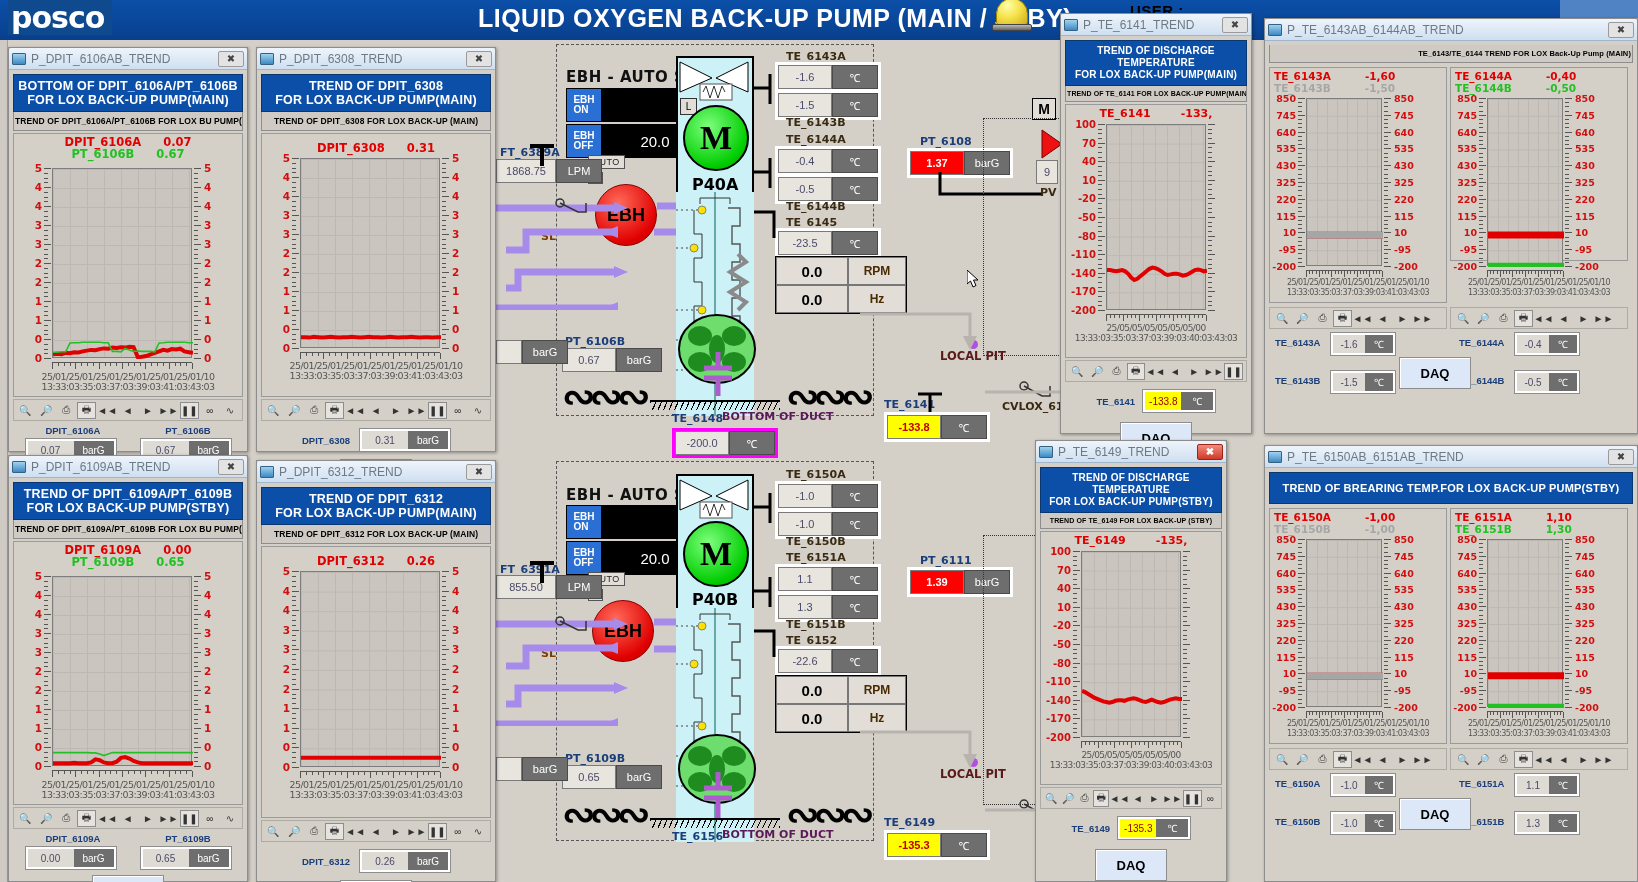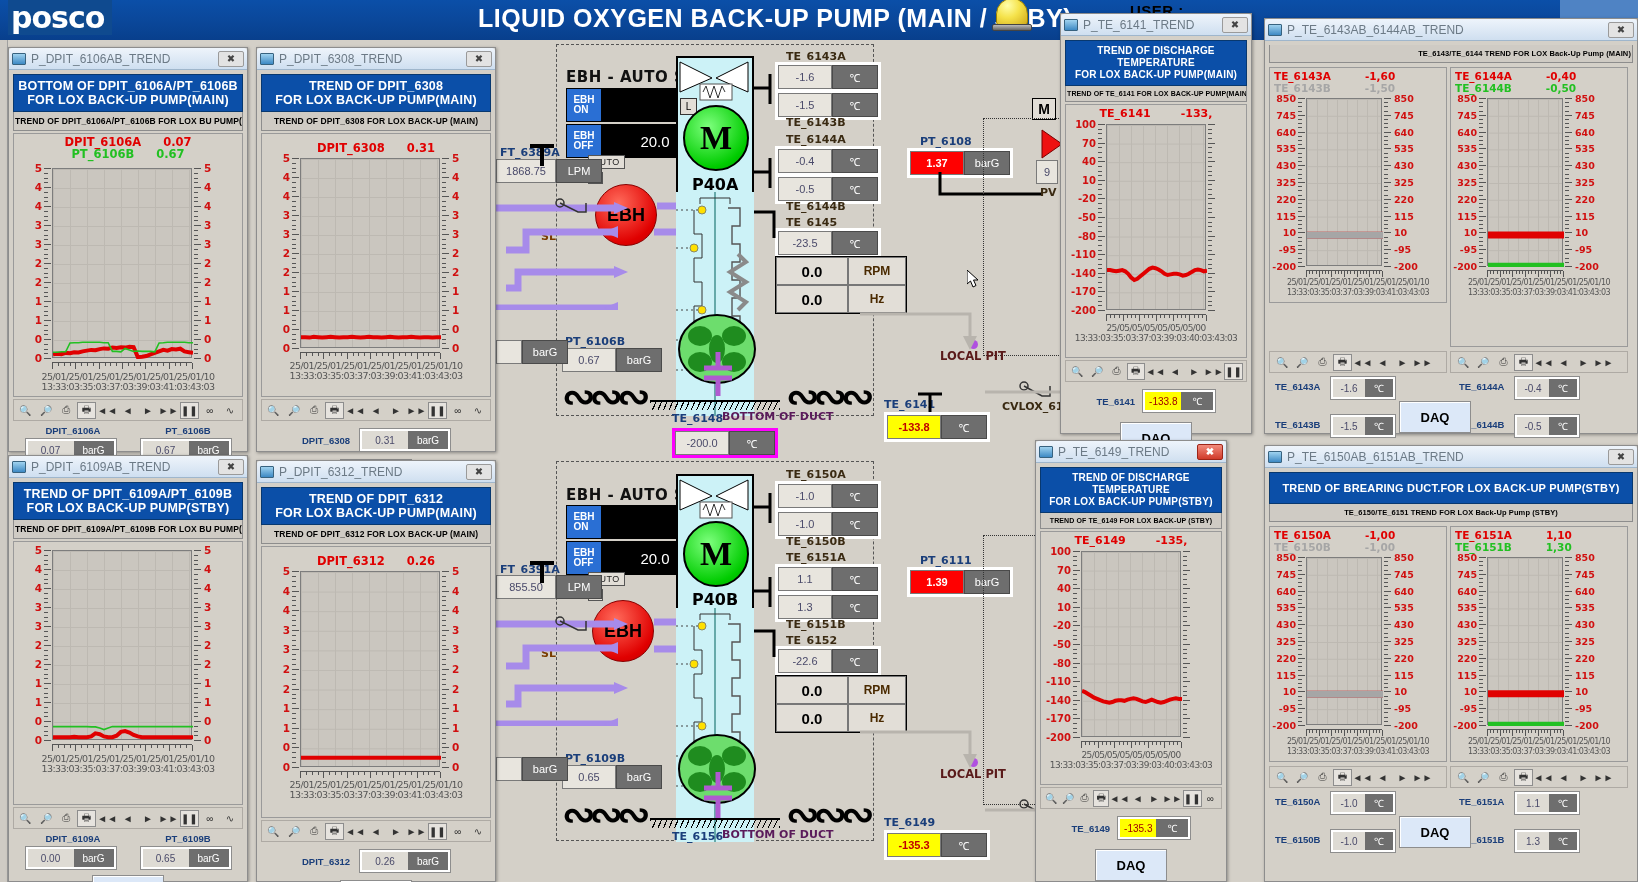--- a/index.html
+++ b/index.html
@@ -1004,20 +1004,24 @@
     <div class="tbtitle">P_DPIT_6109AB_TREND</div>
     <div class="tbclose">✖</div>
   </div>
   <div class="win-body">
     <div class="bluehdr">
       <div>TREND OF DPIT_6109A/PT_6109B</div>
       <div>FOR LOX BACK-UP PUMP(STBY)</div>
     </div>
     <div class="greyhdr">TREND OF DPIT_6109A/PT_6109B  FOR LOX BU PUMP(STBY)</div>
     <div class="plotbox" style="height:264px;">
+      <div class="legend">
+        <span class="r">DPIT_6109A</span><span class="val r">0.00</span><br>
+        <span class="g">PT_6109B</span><span class="val g">0.65</span>
+      </div>
       <div class="chart" style="width:224px;height:224px;">
         <div class="axis" style="left:0;width:26px;height:190px;top:6px;">
             <div style="top: 0px;">5</div>
             <div style="top: 19px;">4</div>
             <div style="top: 38px;">4</div>
             <div style="top: 57px;">3</div>
             <div style="top: 76px;">3</div>
             <div style="top: 95px;">2</div>
             <div style="top: 114px;">2</div>
             <div style="top: 133px;">1</div>
@@ -1902,21 +1906,21 @@
               <i style="left: 72.8333px; height: 3px;"></i>
               <i style="left: 76px; height: 6px;"></i>
             </div>
           <div class="xlabels" style="left:0;top:182px;width:176px;font-size:8px;">
             <div>25/01/25/01/25/01/25/01/25/01/25/01/10</div>
             <div>13:33:03:35:03:37:03:39:03:41:03:43:03</div>
           </div>
         </div>
       </div>
 
-      <div class="plotbox" style="width:178px;height:280px;">
+      <div class="plotbox" style="width:178px;height:194px;">
         <div class="legend" style="font-size:10.5px;text-align:left;padding-left:4px;">
           <span class="r">TE_6144A</span><span class="val r" style="margin-left:34px;">-0,40</span><br>
           <span class="g">TE_6144B</span><span class="val g" style="margin-left:34px;">-0,50</span>
         </div>
         <div class="chart" style="width:176px;height:206px;">
           <div class="axis" style="left:0;width:26px;height:168px;top:2px;font-size:9.5px;">
               <div style="top: 0px;">850</div>
               <div style="top: 16.8px;">745</div>
               <div style="top: 33.6px;">640</div>
               <div style="top: 50.4px;">535</div>
@@ -2114,22 +2118,21 @@
   </div>
 </div>
 
 <div class="win" style="left:1264px;top:445px;width:374px;height:437px;">
   <div class="win-tb">
     <div class="tbicon"></div>
     <div class="tbtitle">P_TE_6150AB_6151AB_TREND</div>
     <div class="tbclose">✖</div>
   </div>
   <div class="win-body">
-    <div class="bluehdr one" style="font-size:11px;">TREND OF BREARING DUCT.FOR LOX BACK-UP PUMP(STBY)</div>
-    <div class="greyhdr" style="font-size:7.5px;">TE_6150/TE_6151 TREND FOR LOX Back-Up Pump (STBY)</div>
+    <div class="bluehdr one" style="font-size:11px;">TREND OF BREARING TEMP.FOR LOX BACK-UP PUMP(STBY)</div>
     <div style="display:flex;gap:3px;margin-top:2px;">
       <div class="plotbox" style="width:178px;height:236px;">
         <div class="legend" style="font-size:10.5px;text-align:left;padding-left:4px;">
           <span class="r">TE_6150A</span><span class="val r" style="margin-left:34px;">-1,00</span><br>
           <span class="gy">TE_6150B</span><span class="val gy" style="margin-left:34px;">-1,00</span>
         </div>
         <div class="chart" style="width:176px;height:206px;">
           <div class="axis" style="left:0;width:26px;height:168px;top:2px;font-size:9.5px;">
               <div style="top: 0px;">850</div>
               <div style="top: 16.8px;">745</div>

